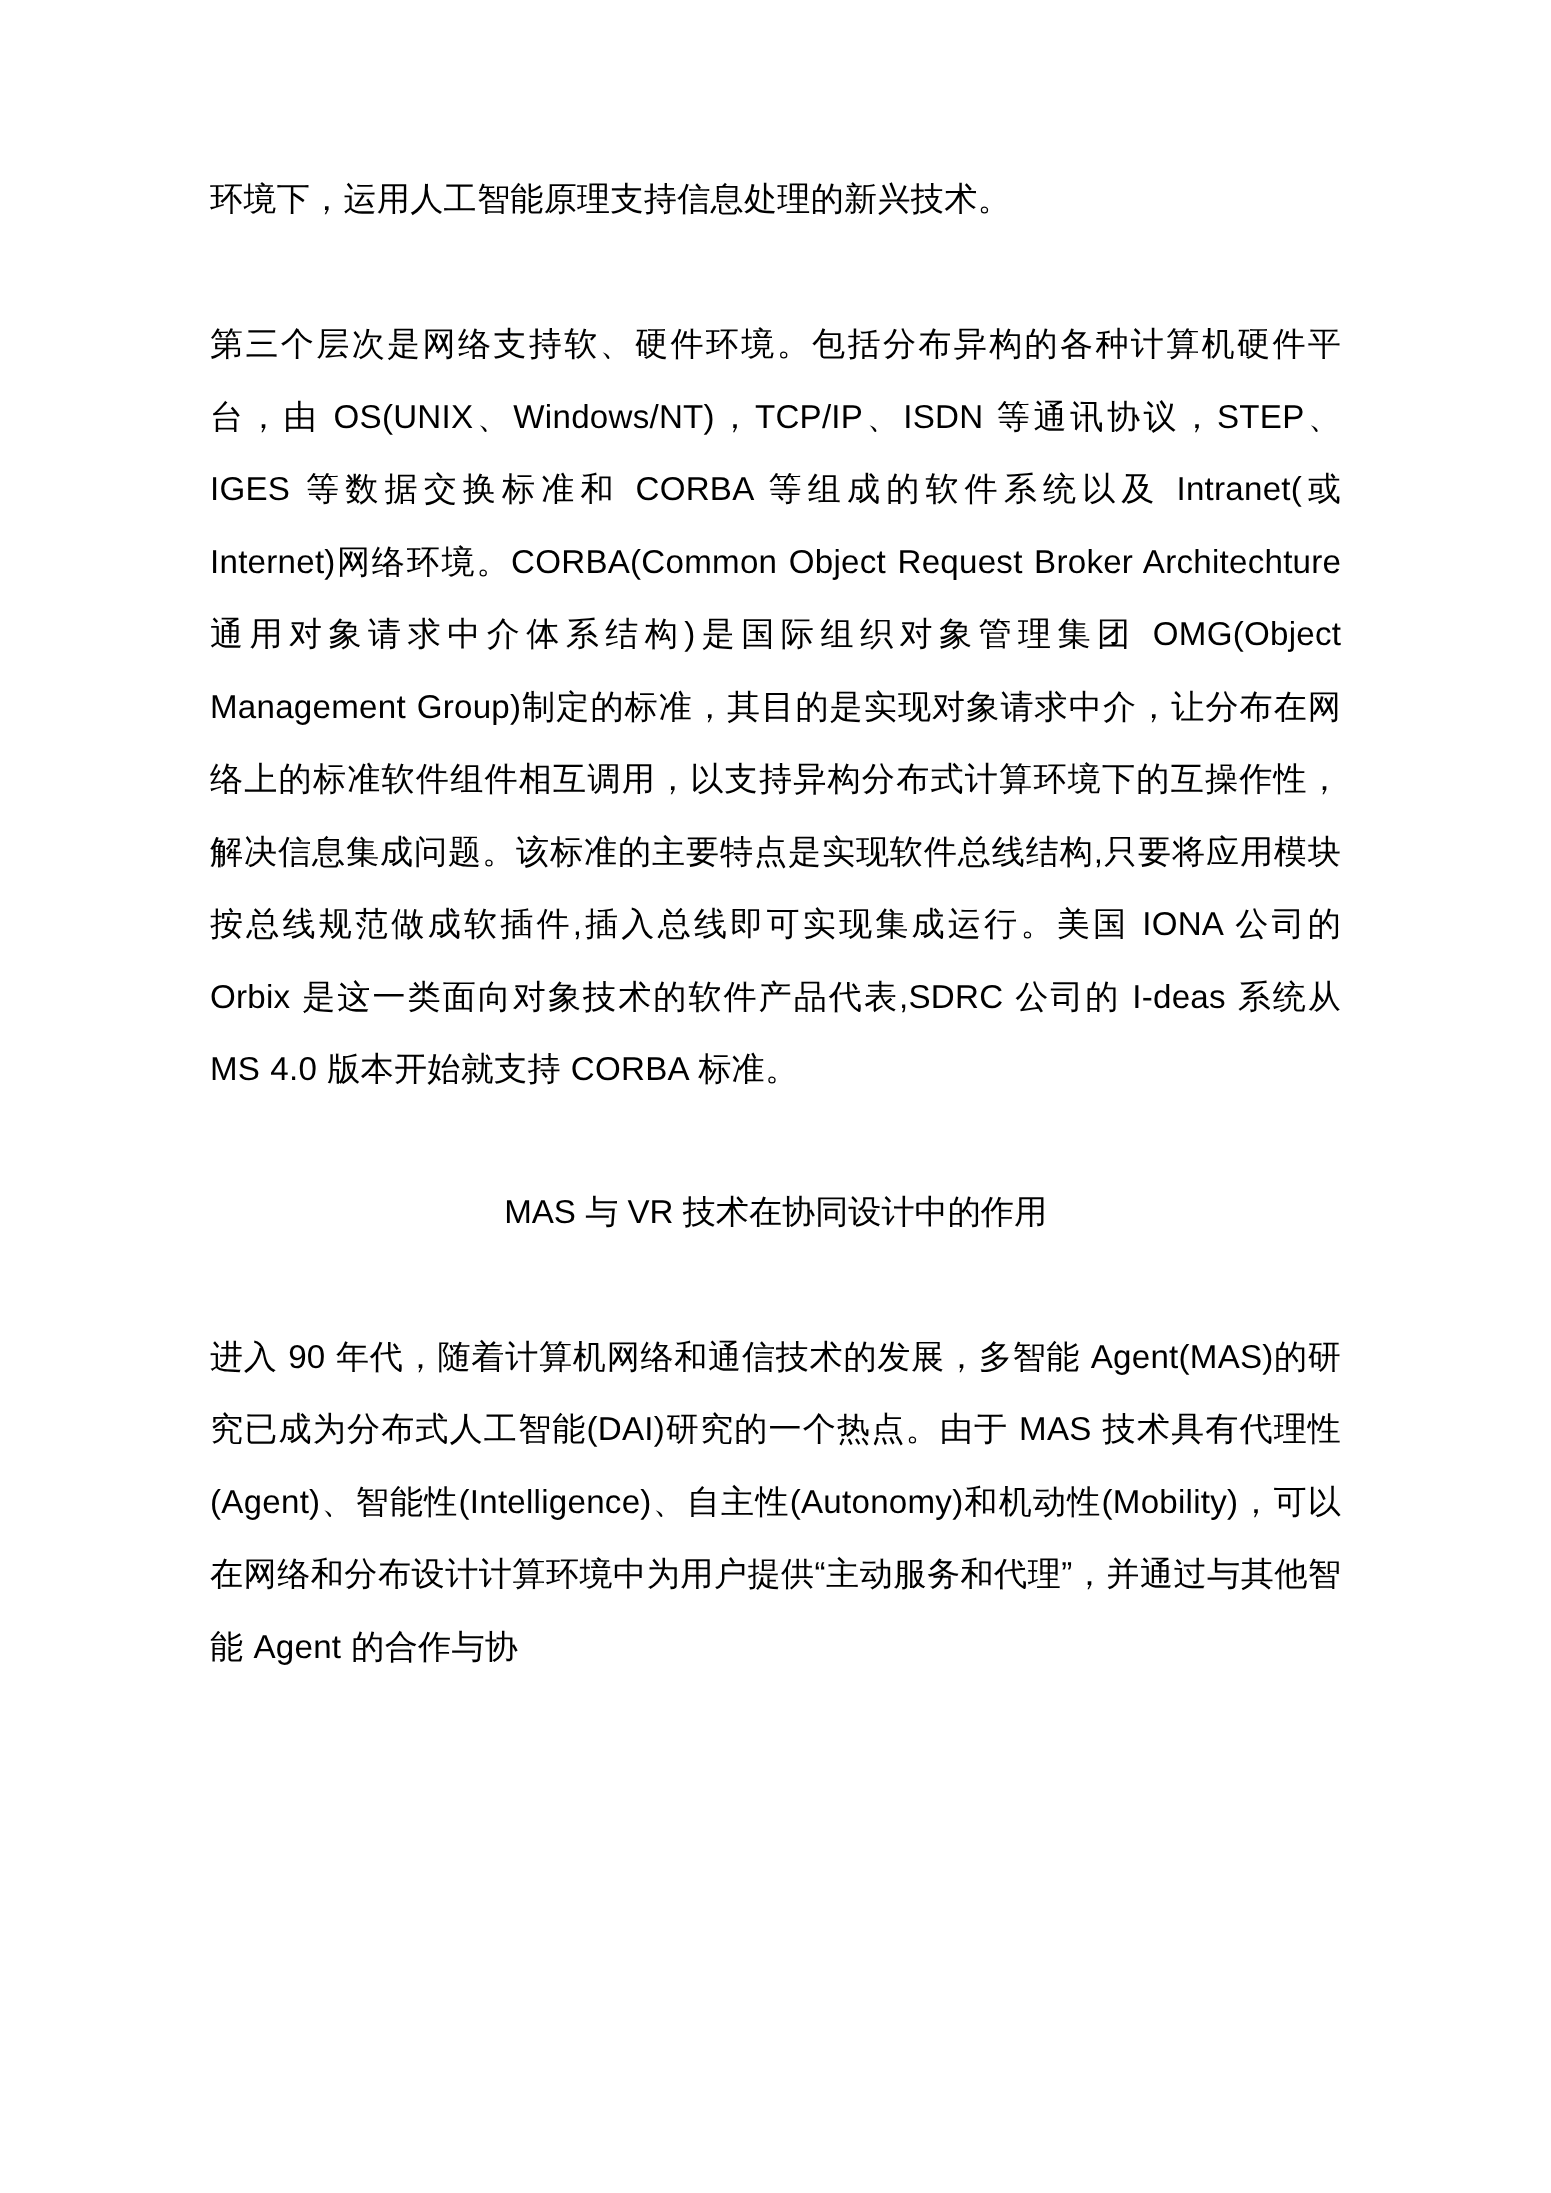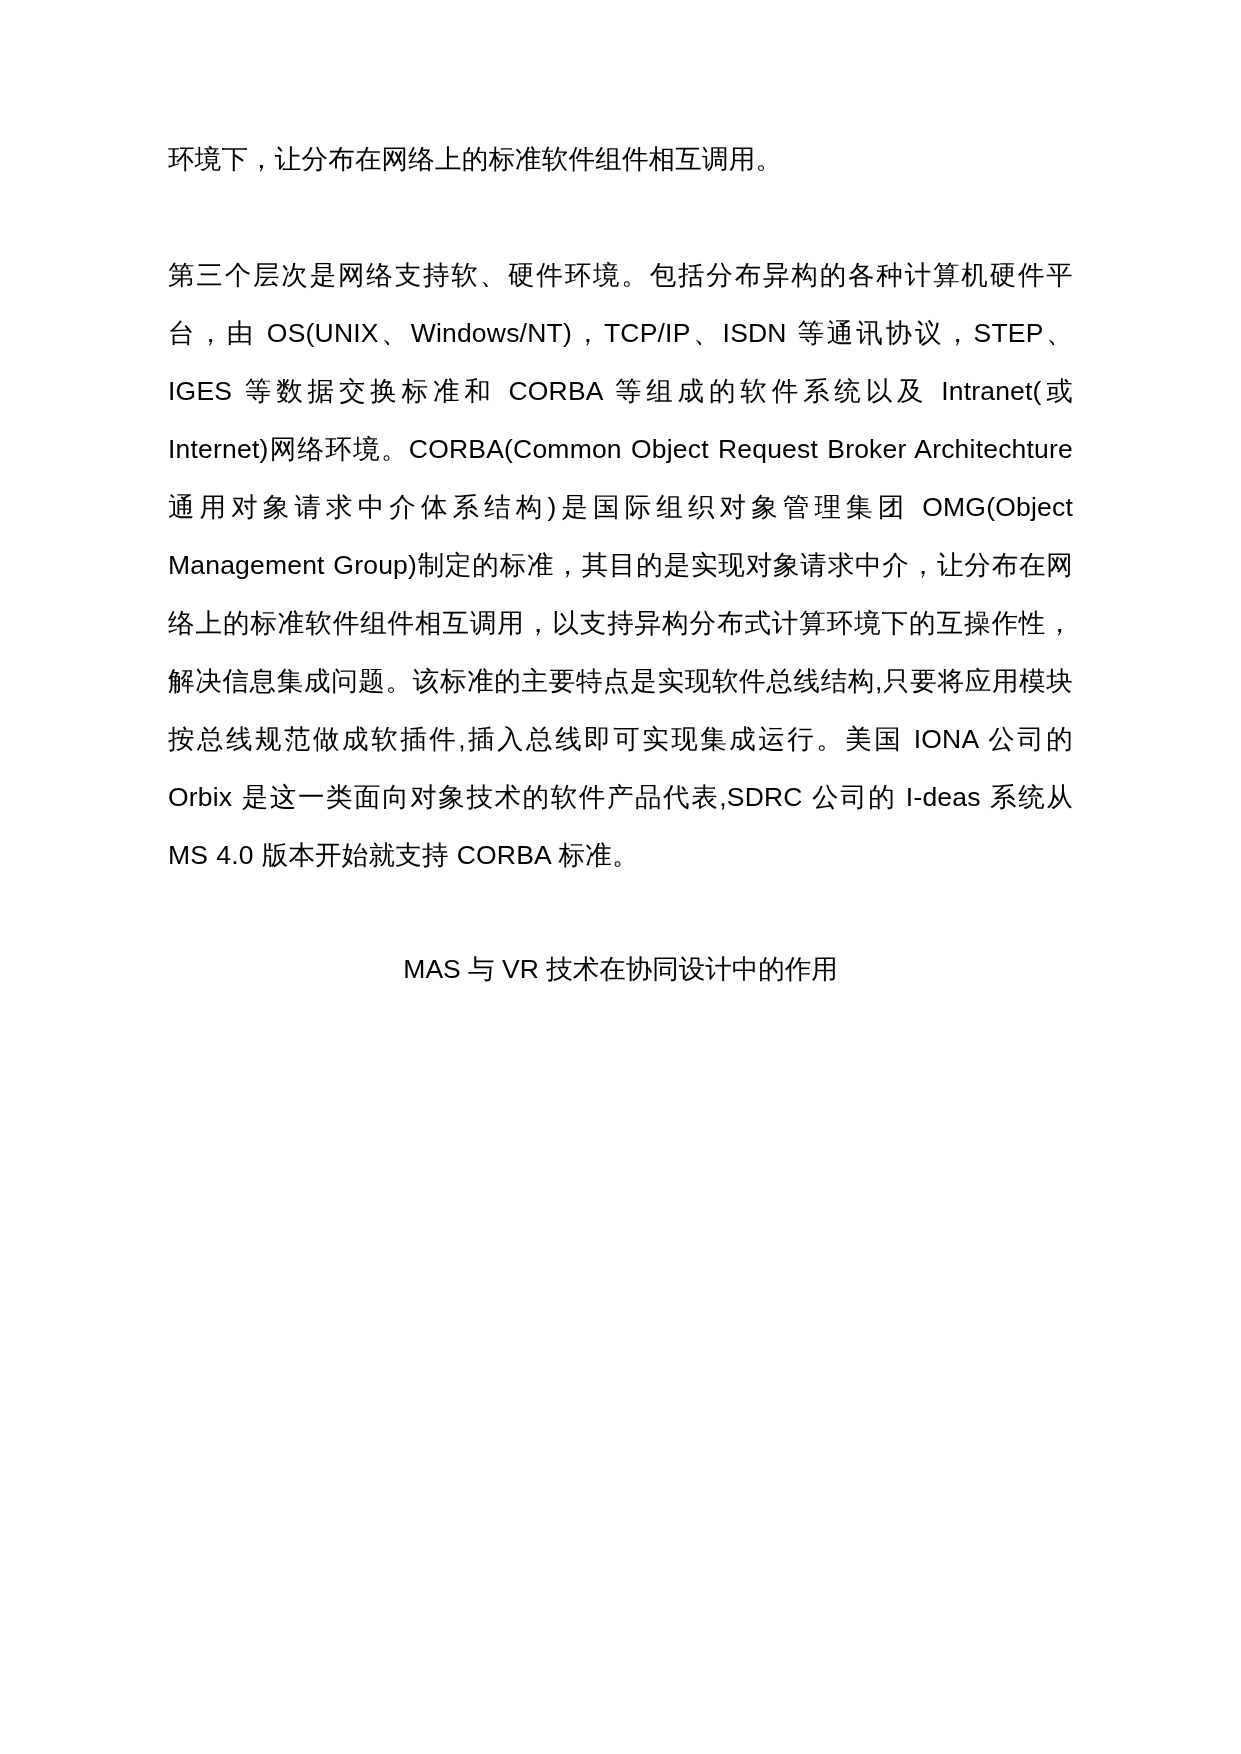--- a/index.html
+++ b/index.html
@@ -47,27 +47,28 @@
     font-weight: normal;
     text-align: center;
   }
 </style>
 </head>
 <body>
 
 <div class="page">
   <div class="doc-body">
 
-    <p class="para nojust">环境下，让分布在网络上的标准软件组件相互调用。</p>
+    <p class="para nojust">环境下，运用人工智能原理支持信息处理的新兴技术。</p>
 
     <div class="gap-1"></div>
 
     <p class="para">第三个层次是网络支持软、硬件环境。包括分布异构的各种计算机硬件平台，由 OS(UNIX、Windows/NT)，TCP/IP、ISDN 等通讯协议，STEP、IGES 等数据交换标准和 CORBA 等组成的软件系统以及 Intranet(或 Internet)网络环境。CORBA(Common Object Request Broker Architechture 通用对象请求中介体系结构)是国际组织对象管理集团 OMG(Object Management Group)制定的标准，其目的是实现对象请求中介，让分布在网络上的标准软件组件相互调用，以支持异构分布式计算环境下的互操作性，解决信息集成问题。该标准的主要特点是实现软件总线结构,只要将应用模块按总线规范做成软插件,插入总线即可实现集成运行。美国 IONA 公司的 Orbix 是这一类面向对象技术的软件产品代表,SDRC 公司的 I-deas 系统从 MS 4.0 版本开始就支持 CORBA 标准。</p>
 
     <div class="gap-2"></div>
 
     <h2 class="heading">MAS 与 VR 技术在协同设计中的作用</h2>
 
     <div class="gap-3"></div>
 
+    <p class="para">进入 90 年代，随着计算机网络和通信技术的发展，多智能 Agent(MAS)的研究已成为分布式人工智能(DAI)研究的一个热点。由于 MAS 技术具有代理性(Agent)、智能性(Intelligence)、自主性(Autonomy)和机动性(Mobility)，可以在网络和分布设计计算环境中为用户提供“主动服务和代理”，并通过与其他智能 Agent 的合作与协</p>
 
   </div>
 </div>
 
 </body></html>

